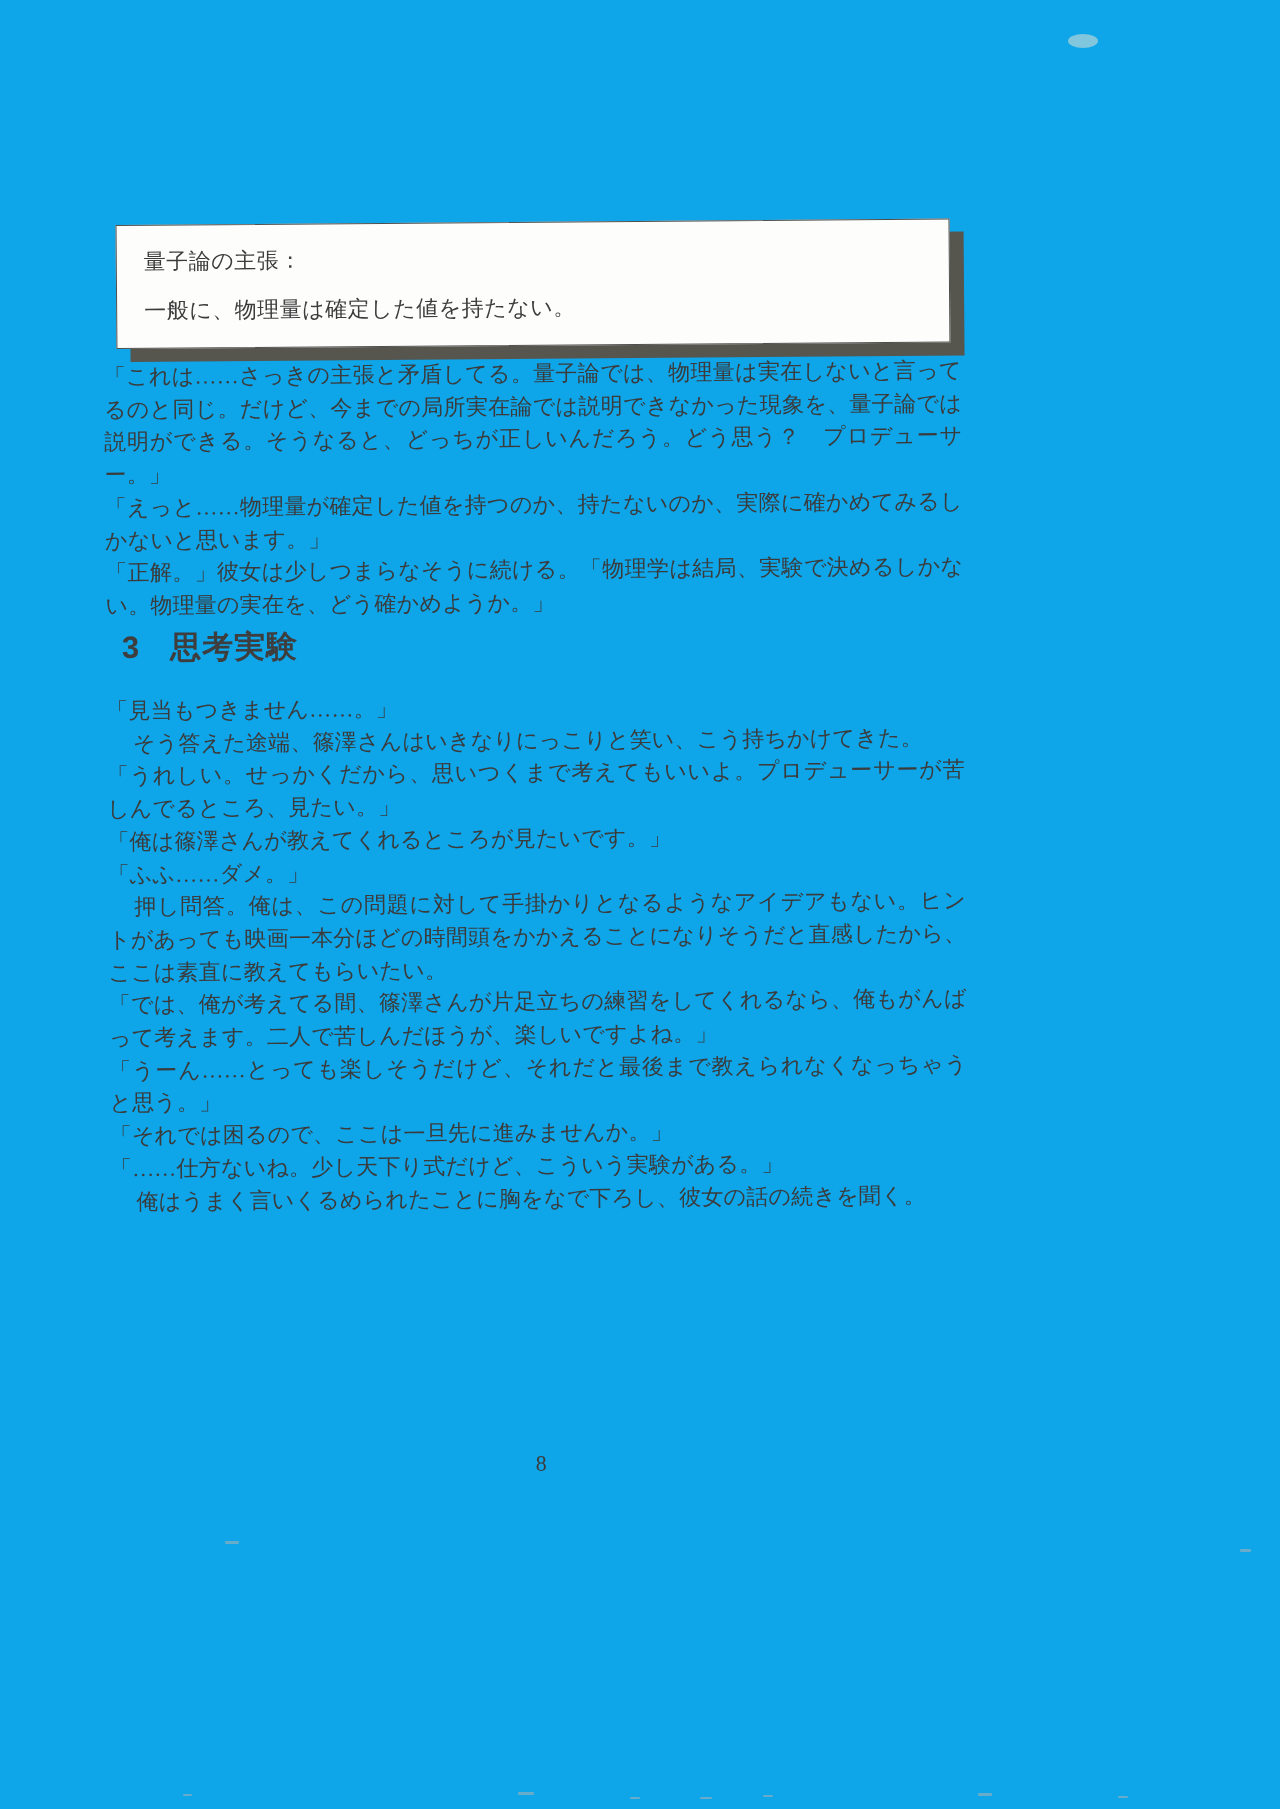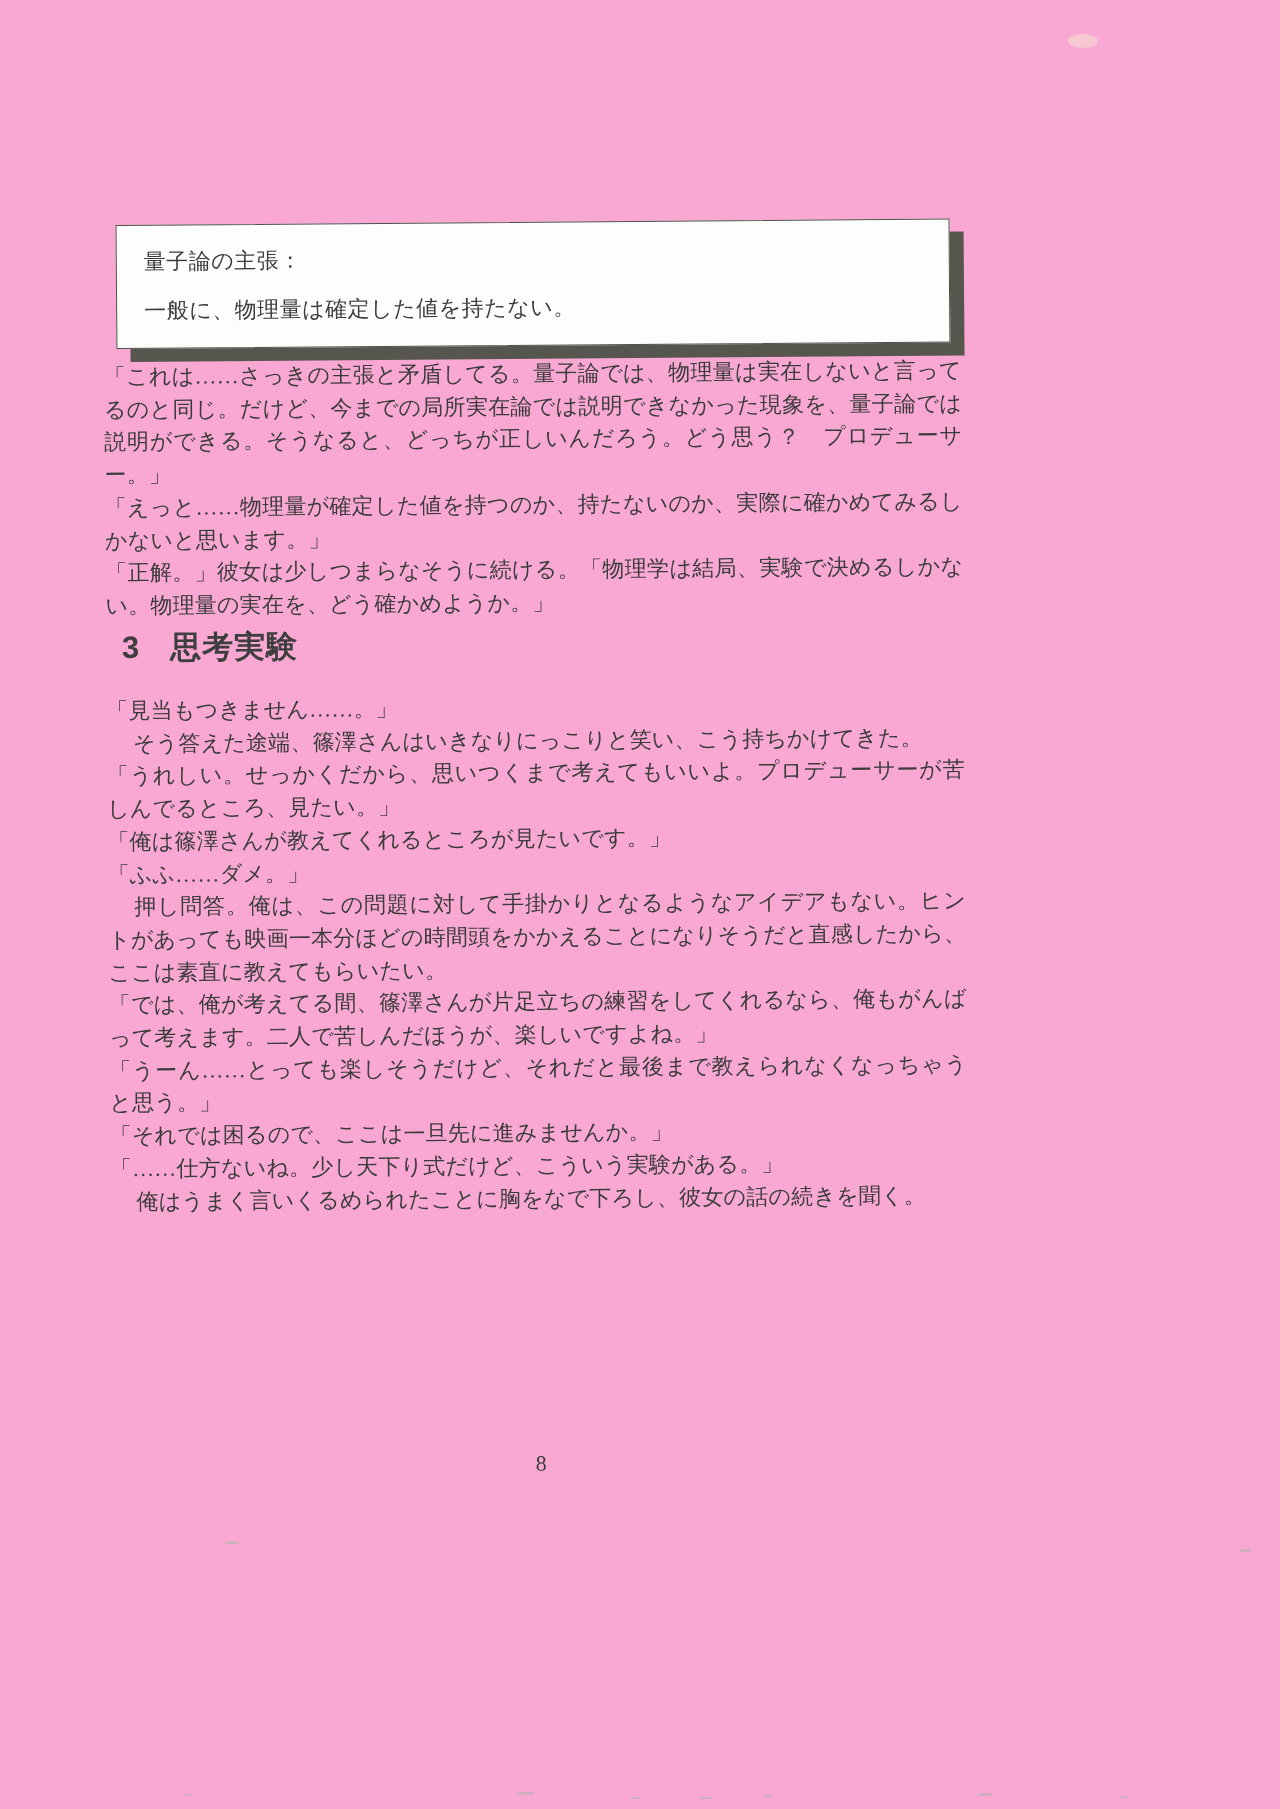--- a/index.html
+++ b/index.html
@@ -5,21 +5,21 @@
   html, body {
     margin: 0;
     padding: 0;
     background: #ffffff;
     font-family: "Liberation Serif", "DejaVu Serif", serif;
   }
   .page {
     position: relative;
     width: 1280px;
     height: 1809px;
-    background: #f9a8d4;
+    background: #0ea5e9;
     overflow: hidden;
   }
   
   .scan {
     position: absolute;
     inset: 0;
     transform: rotate(-0.45deg);
     transform-origin: 50% 30%;
   }
   .callout {

